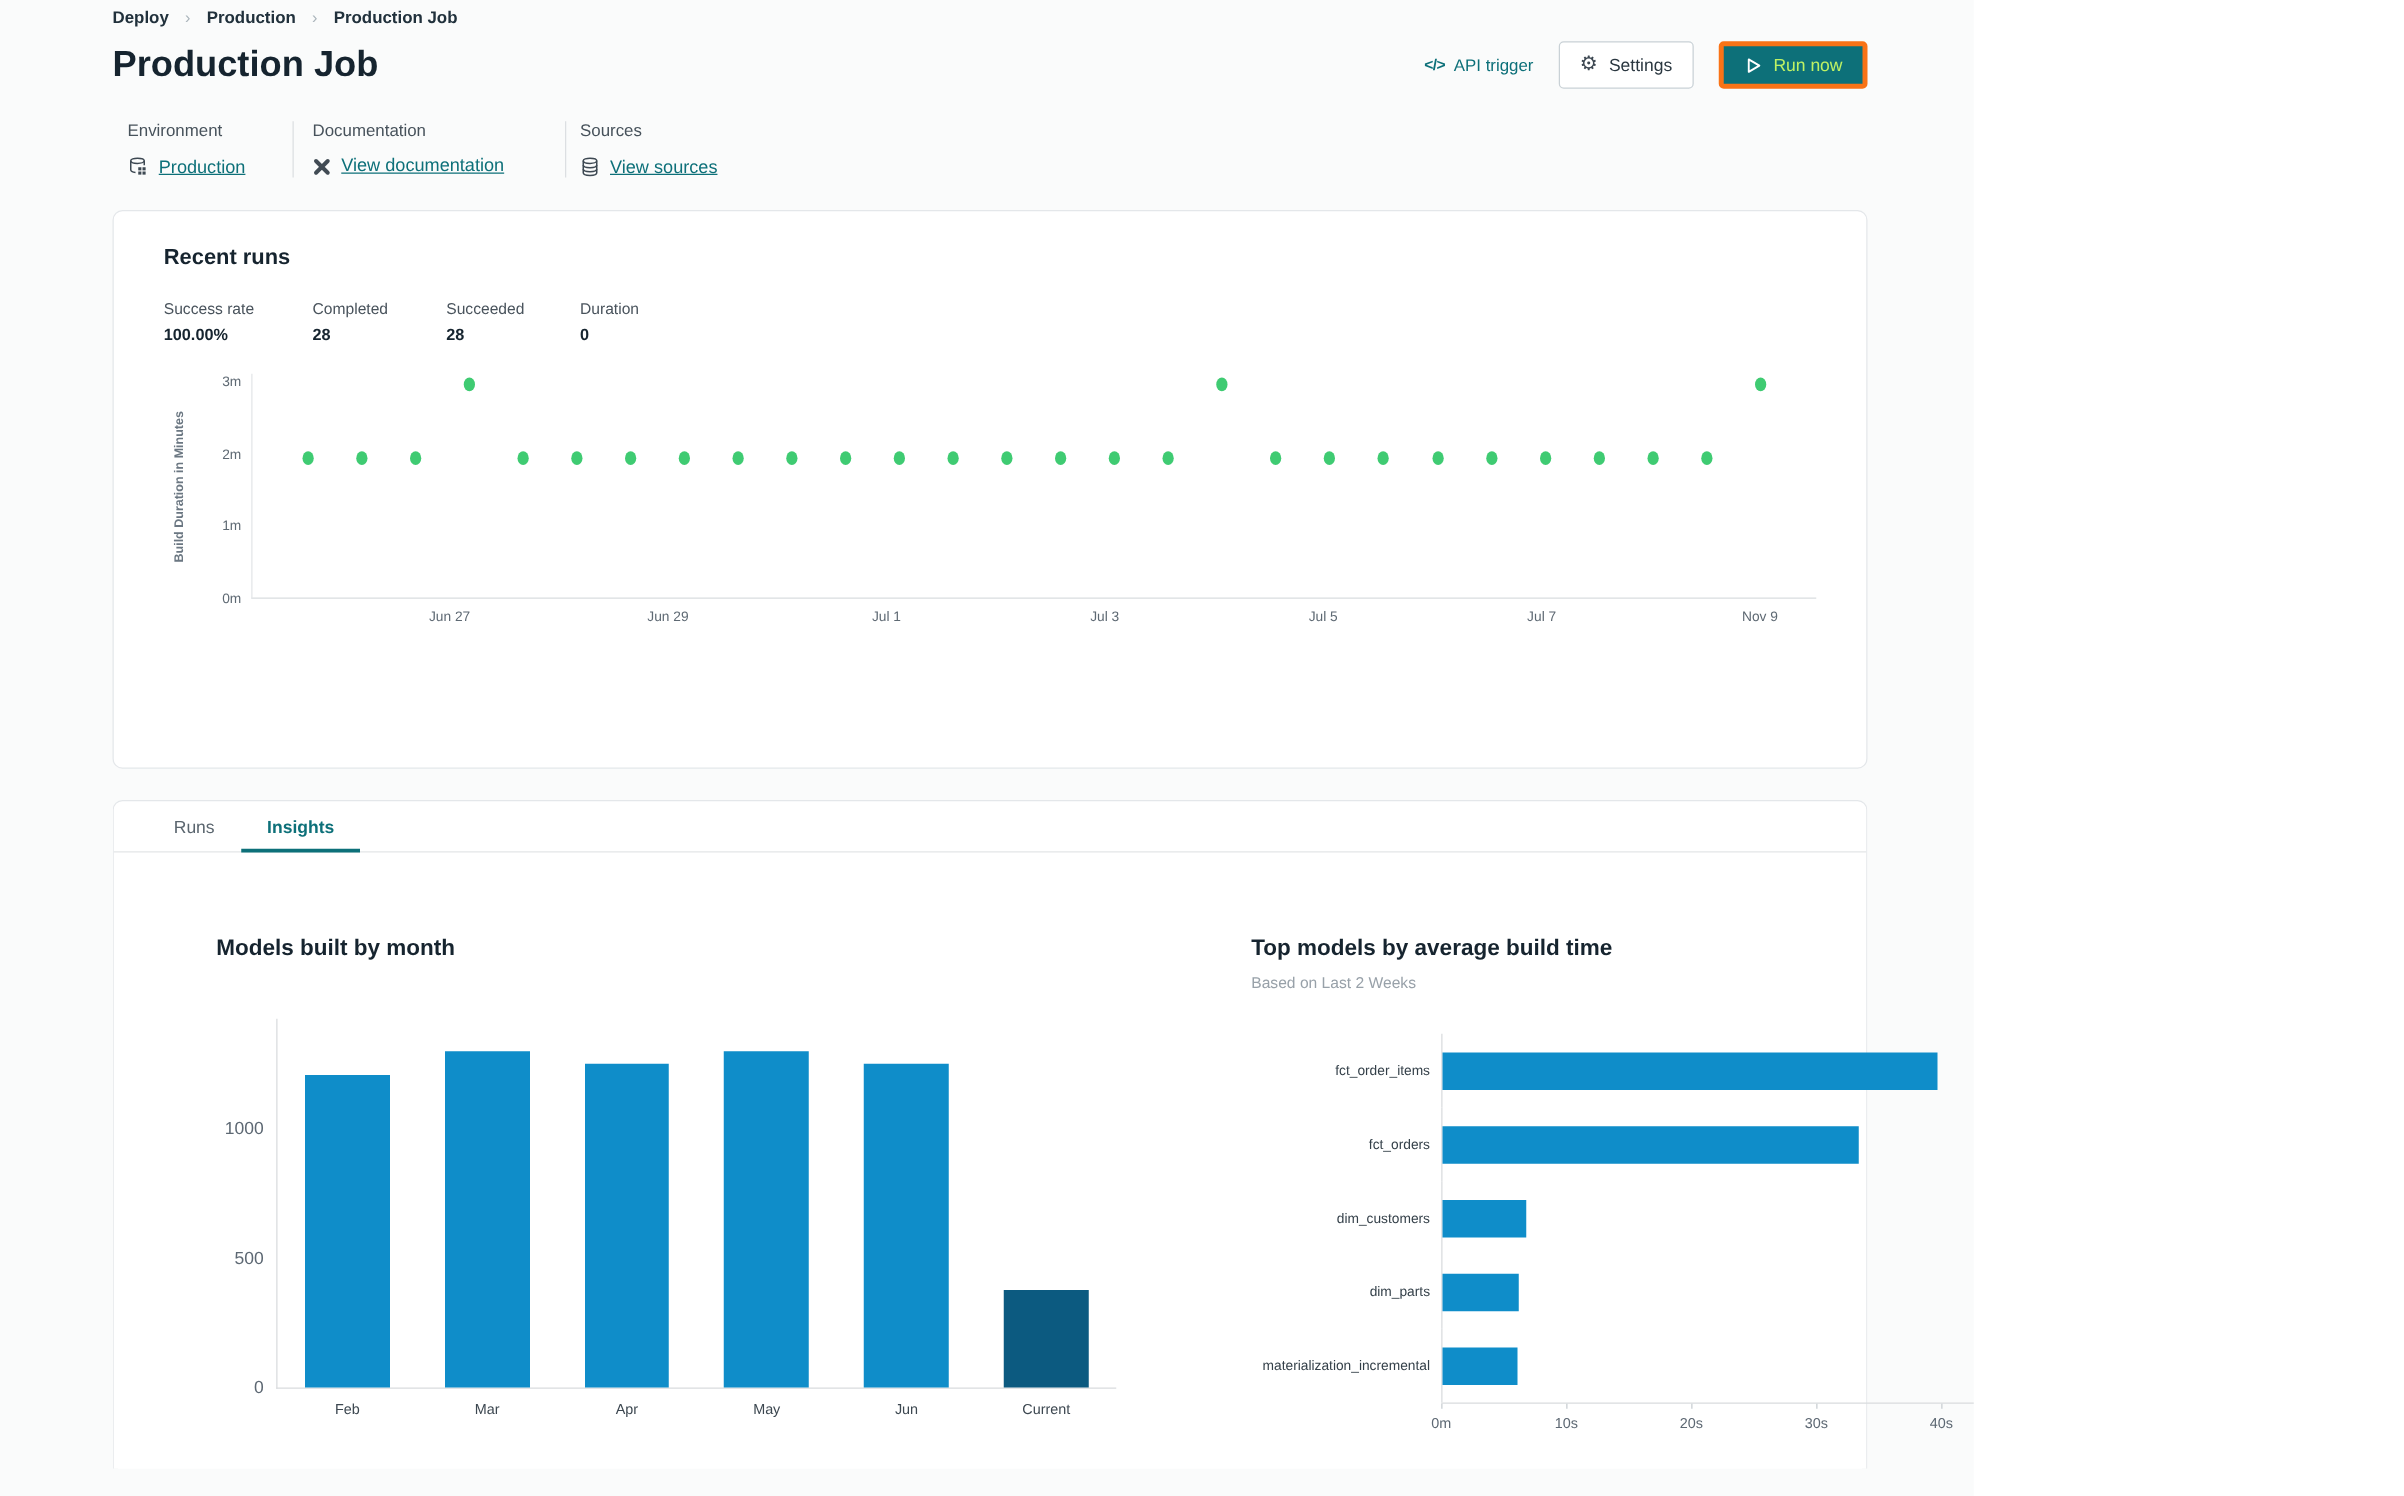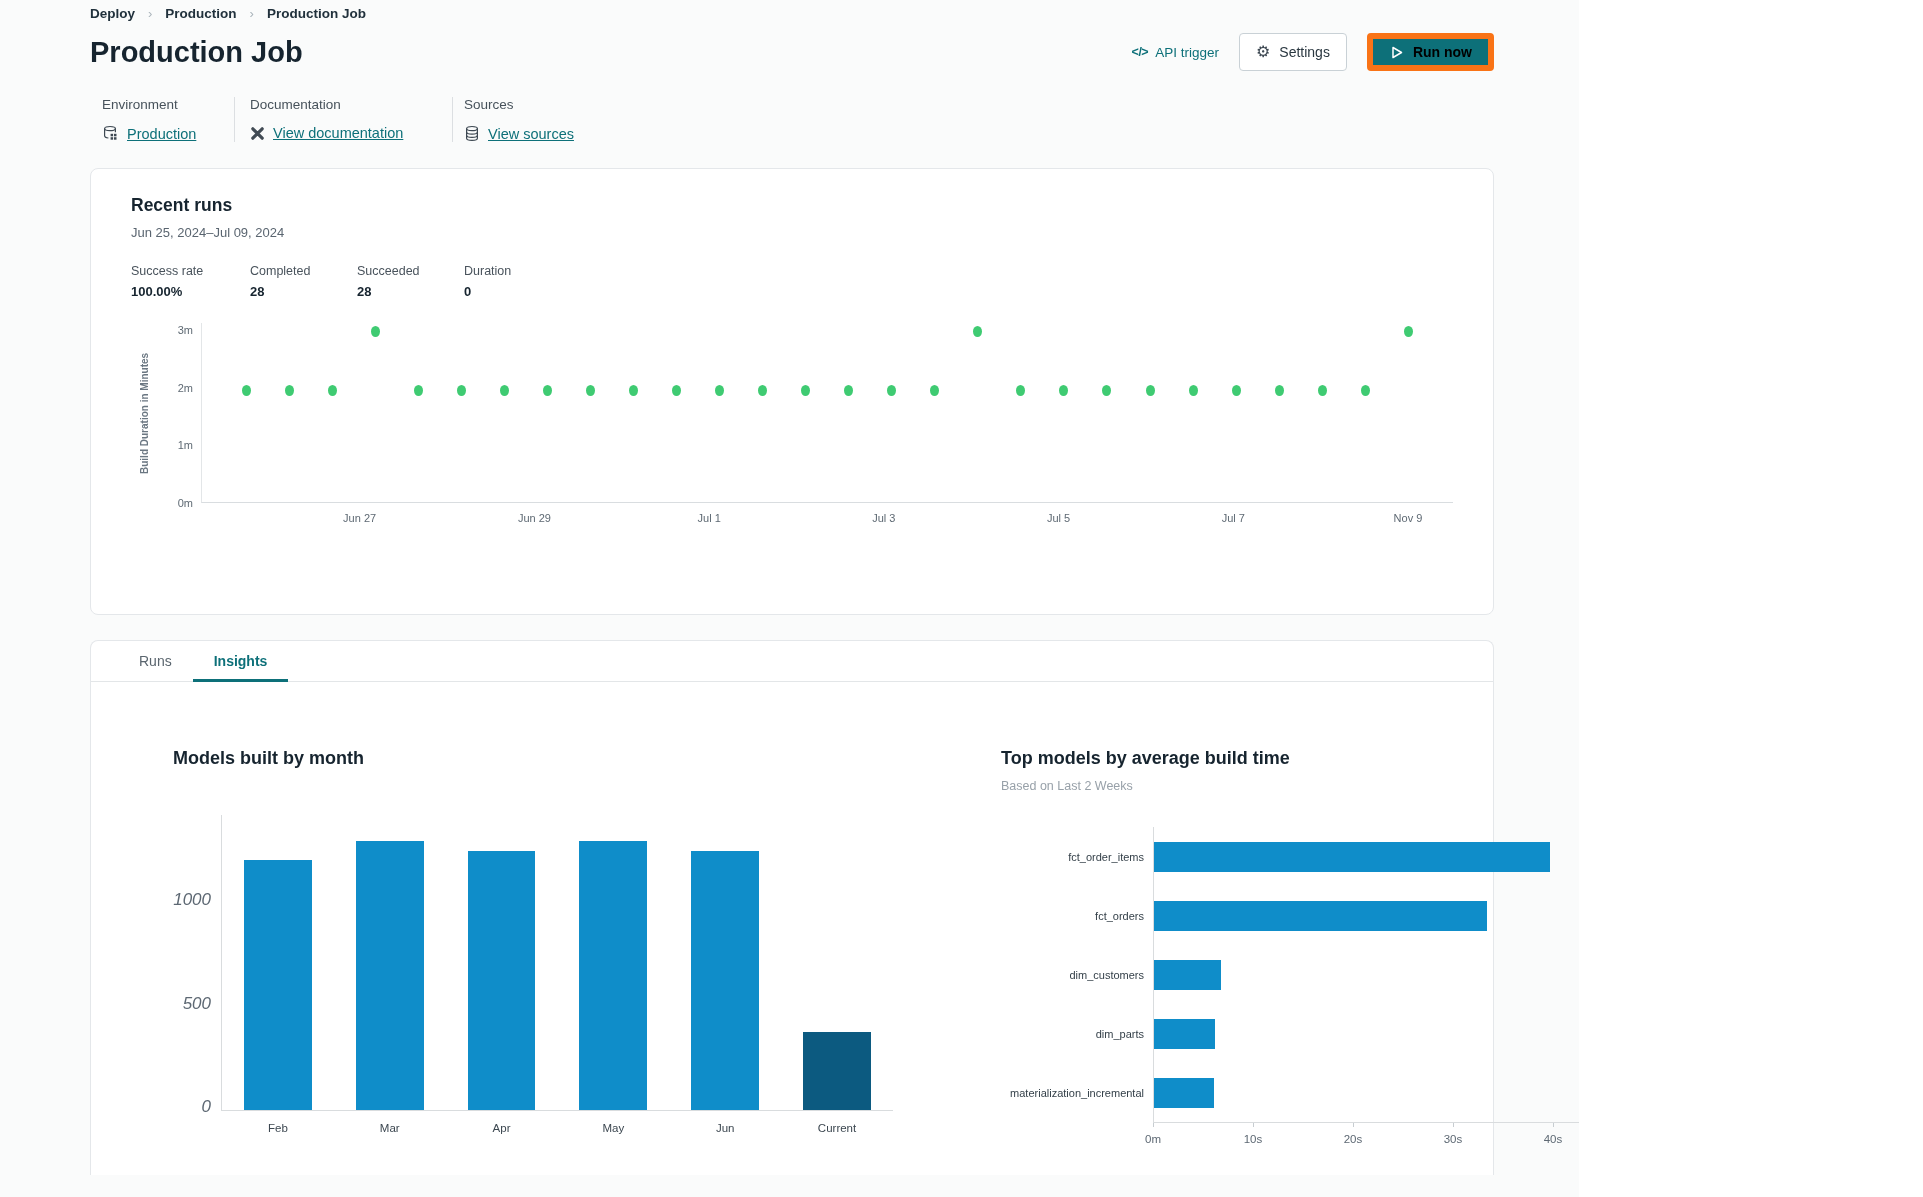--- a/index.html
+++ b/index.html
@@ -14,21 +14,21 @@
 
   
   .header-row { display:flex; justify-content:space-between; align-items:center; margin-top:12px; }
   .page-title { margin:0; font-size:29px; font-weight:700; color:#16242f; }
   .header-actions { display:flex; align-items:center; gap:20px; }
   .api-link { display:flex; align-items:center; gap:7px; color:#0d7079; font-size:13.5px; cursor:pointer; }
   .code-glyph { font-weight:700; font-size:12.5px; letter-spacing:-0.5px; }
   .btn { display:flex; align-items:center; gap:9px; height:38px; padding:0 16px; border-radius:4px; font-size:14px; cursor:pointer; }
   .btn-settings { background:#fff; border:1px solid #c9d1d6; color:#2a3740; }
   .gear-glyph { font-size:16px; color:#3d4852; line-height:1; }
-  .btn-run { background:#0d7079; border:6px solid #f97316; color:#000000; font-weight:700; }
+  .btn-run { background:#0d7079; border:4px solid #f97316; color:#bef264; font-weight:400; }
 
   
   .info-row { display:flex; margin-top:26px; }
   .info-col { border-right:1px solid #dcdfe2; }
   .info-col:last-child { border-right:none; }
   .info-col.c1 { width:225px; }
   .info-col.c2 { width:145px; padding-left:12px; }
   .info-col.c3 { width:218px; padding-left:15px; }
   .info-col.c4 { padding-left:11px; padding-right:30px; }
   .info-label { font-size:13.5px; color:#47525b; }
@@ -64,21 +64,21 @@
 
   .insights-body { display:flex; padding:66px 0 0 82px; }
   .chart-left { width:740px; }
   .chart-right { margin-left:108px; width:600px; }
   .chart-title { font-size:18px; font-weight:700; color:#16242f; }
   .chart-subtitle { margin-top:10px; font-size:12.5px; color:#98a1a9; }
 
   
   .month-chart { margin-top:46px; display:flex; }
   .month-yticks { width:48px; height:296px; position:relative; }
-  .month-yticks span { position:absolute; right:10px; font-size:17px; color:#5d6873;font-style:italic; }
+  .month-yticks span { position:absolute; right:10px; font-size:14px; color:#5d6873; }
   .month-plot { width:672px; height:296px; border-left:1px solid #d9dcde; border-bottom:1px solid #d9dcde;
     display:flex; align-items:flex-end; gap:44px; padding:0 22px; }
   .bar-col { width:68px; height:100%; position:relative; display:flex; align-items:flex-end; }
   .bar-col .bar { width:100%; }
   .bar-col .bar-label { position:absolute; top:calc(100% + 12px); left:50%; transform:translateX(-50%); font-size:11.5px; color:#3c4750; white-space:nowrap; }
 
   
   .top-chart { margin-top:34px; }
   .top-row { display:flex; align-items:center; height:59px; }
   .top-row-label { width:152px; text-align:right; padding-right:9px; font-size:11px; color:#333f48; }
@@ -170,21 +170,20 @@
               <path d="M2.6 10.2 C2.6 11.4 5 12.3 8 12.3 C11 12.3 13.4 11.4 13.4 10.2"></path>
             </svg>
           </span>
           <span class="info-link">View sources</span>
         </div>
       </div>
     </div>
 
     <div class="card recent-card">
       <div class="card-title">Recent runs</div>
-      <div class="date-range">Jun 25, 2024–Jul 09, 2024</div>
       <div class="stats-row">
         <div class="stat s1">
           <div class="stat-label">Success rate</div>
           <div class="stat-value">100.00%</div>
         </div>
         <div class="stat s2">
           <div class="stat-label">Completed</div>
           <div class="stat-value">28</div>
         </div>
         <div class="stat s3">

